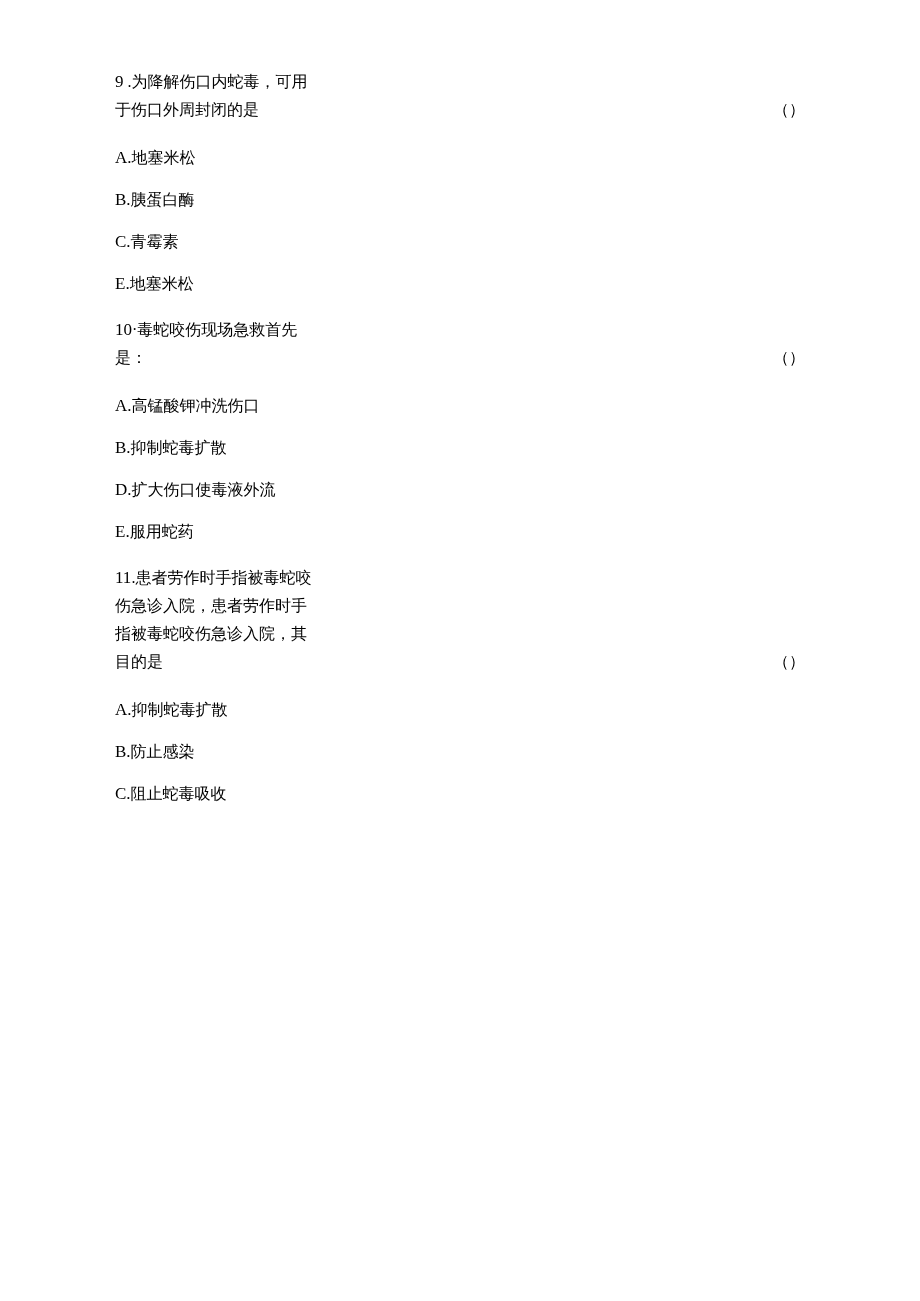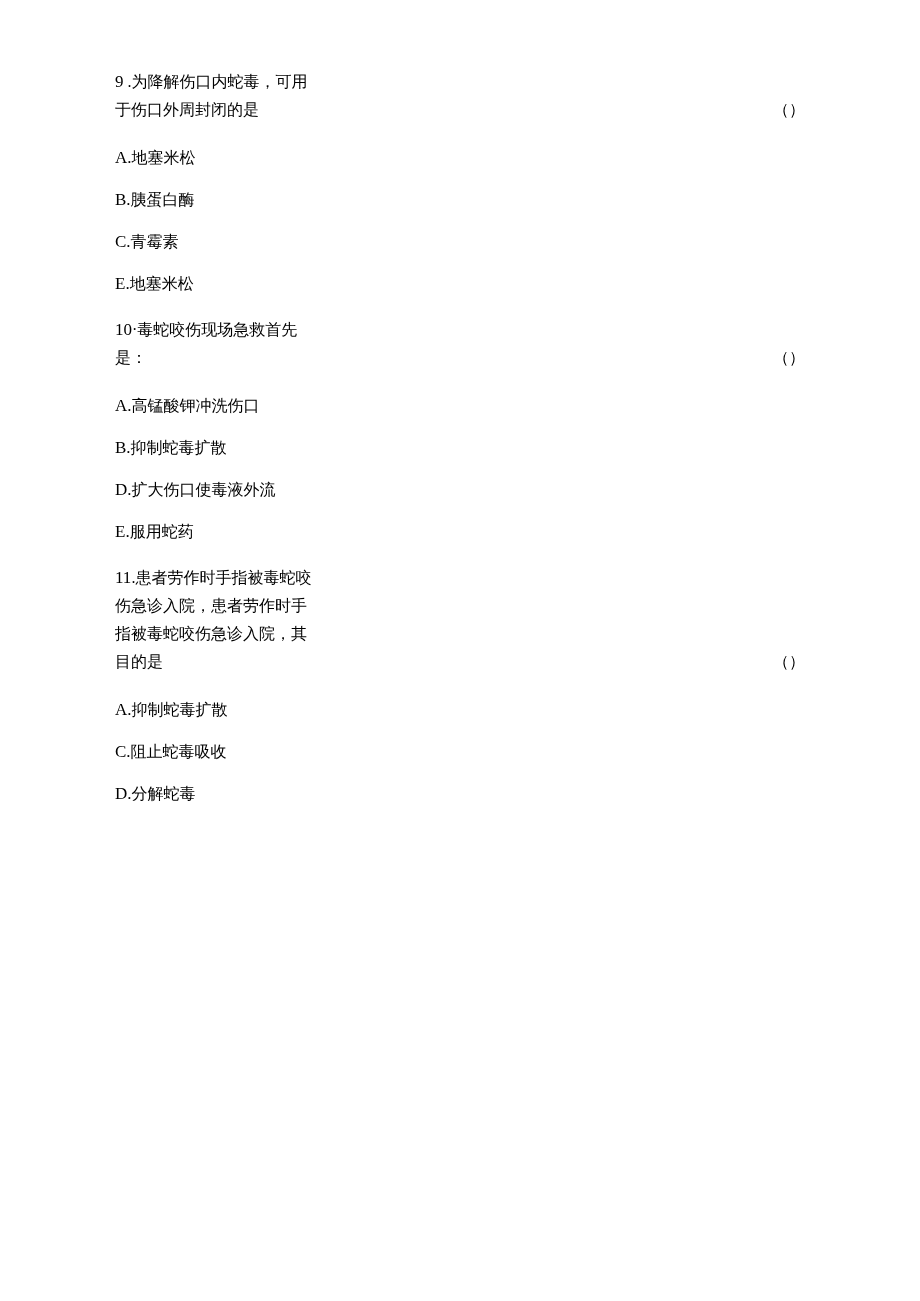--- a/index.html
+++ b/index.html
@@ -81,17 +81,17 @@
   </div>
 
   <div class="question-block">
     <div class="stem-row">
       <div class="stem-text">
         <span class="q-num">11</span><span>.</span><span>患者劳作时手指被毒蛇咬伤急诊入院，患者劳作时手指被毒蛇咬伤急诊入院，其目的是</span>
       </div>
       <div class="paren">（）</div>
     </div>
     <div class="option"><span class="opt-label">A.</span><span>抑制蛇毒扩散</span></div>
+    <div class="option"><span class="opt-label">B.</span><span>防止感染</span></div>
     <div class="option"><span class="opt-label">C.</span><span>阻止蛇毒吸收</span></div>
-    <div class="option"><span class="opt-label">D.</span><span>分解蛇毒</span></div>
   </div>
 
 </div>
 
 </body></html>

